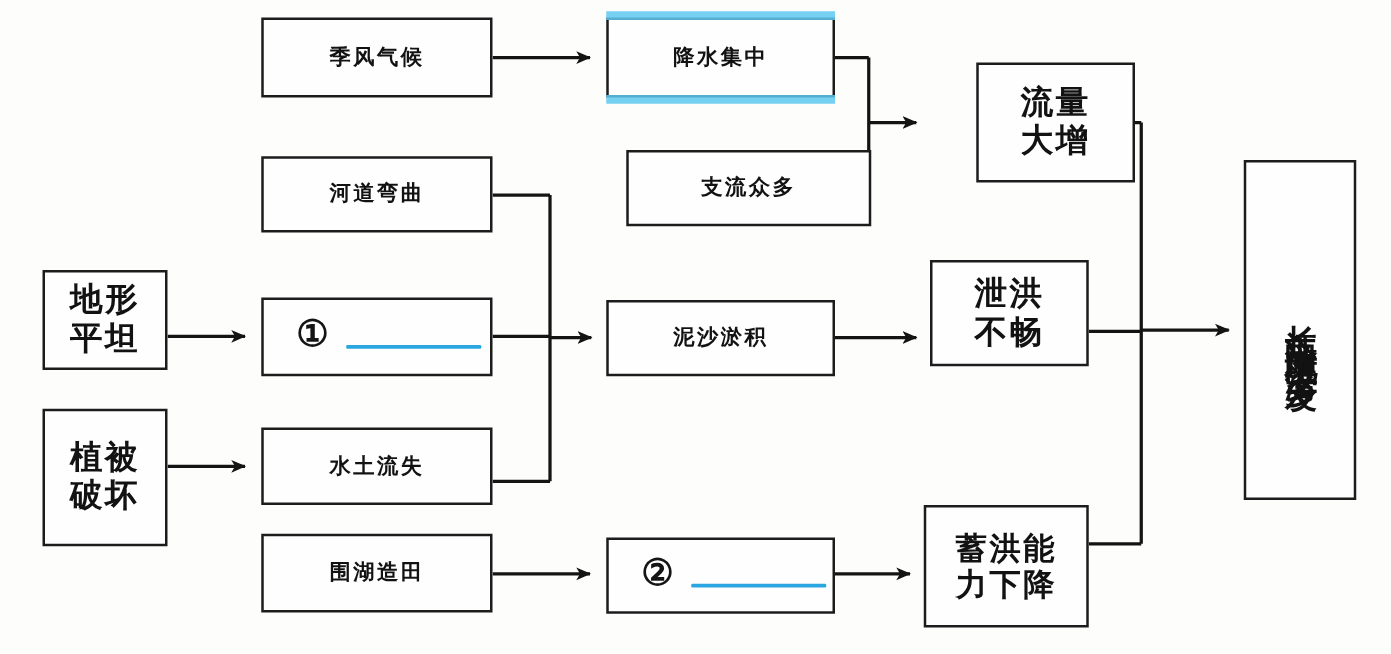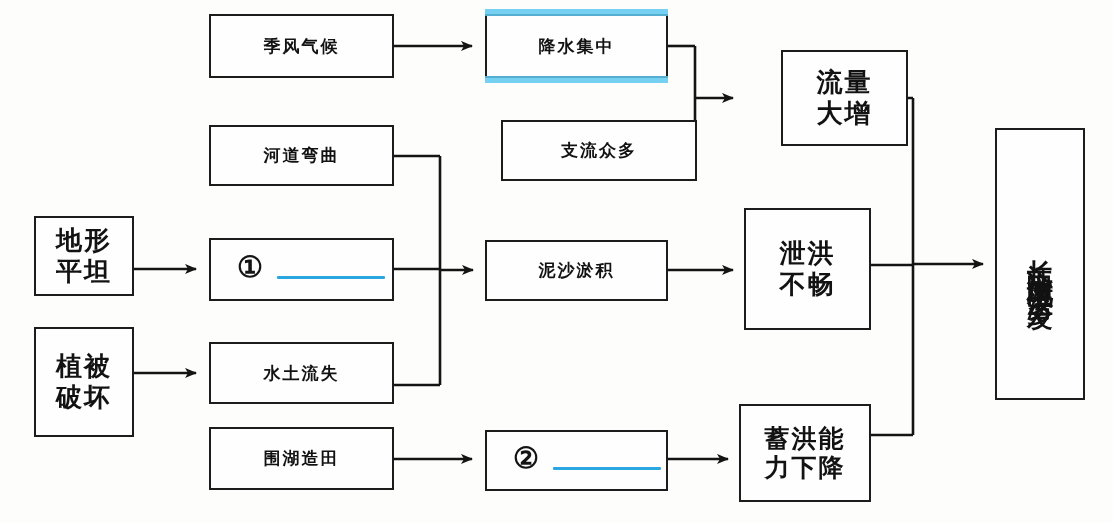--- a/index.html
+++ b/index.html
@@ -195,21 +195,21 @@
       <span class="numeral">②</span>
       <span class="rule"></span>
     </span>
   </div>
 
   <div class="node sz-md" style="left:744px; top:50px; width:127px; height:96px;margin-left:37px;">
     <span class="txt">流量
 大增</span>
   </div>
 
-  <div class="node sz-md" style="left:744px; top:208px; width:127px; height:122px;">
+  <div class="node sz-md" style="left:744px; top:208px; width:127px; height:85px;">
     <span class="txt">泄洪
 不畅</span>
   </div>
 
   <div class="node sz-sm" style="left:739px; top:404px; width:132px; height:98px;">
     <span class="txt">蓄洪能
 力下降</span>
   </div>
 
   <div class="node vertical" style="left:995px; top:128px; width:90px; height:272px;">

